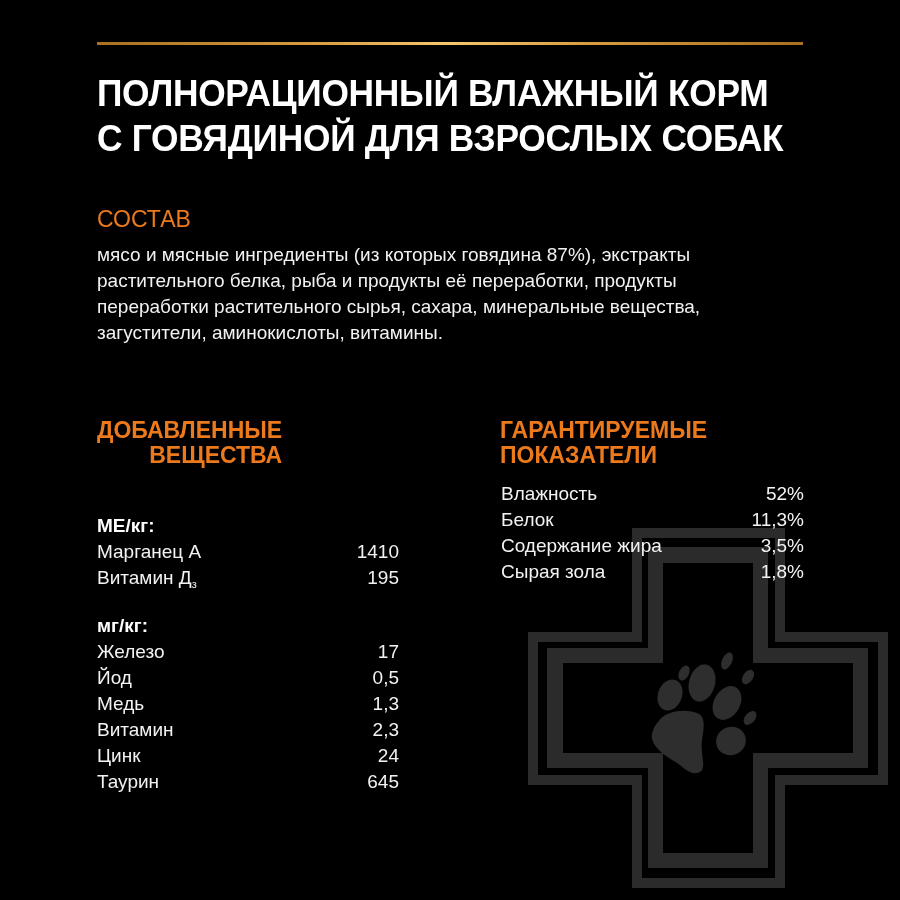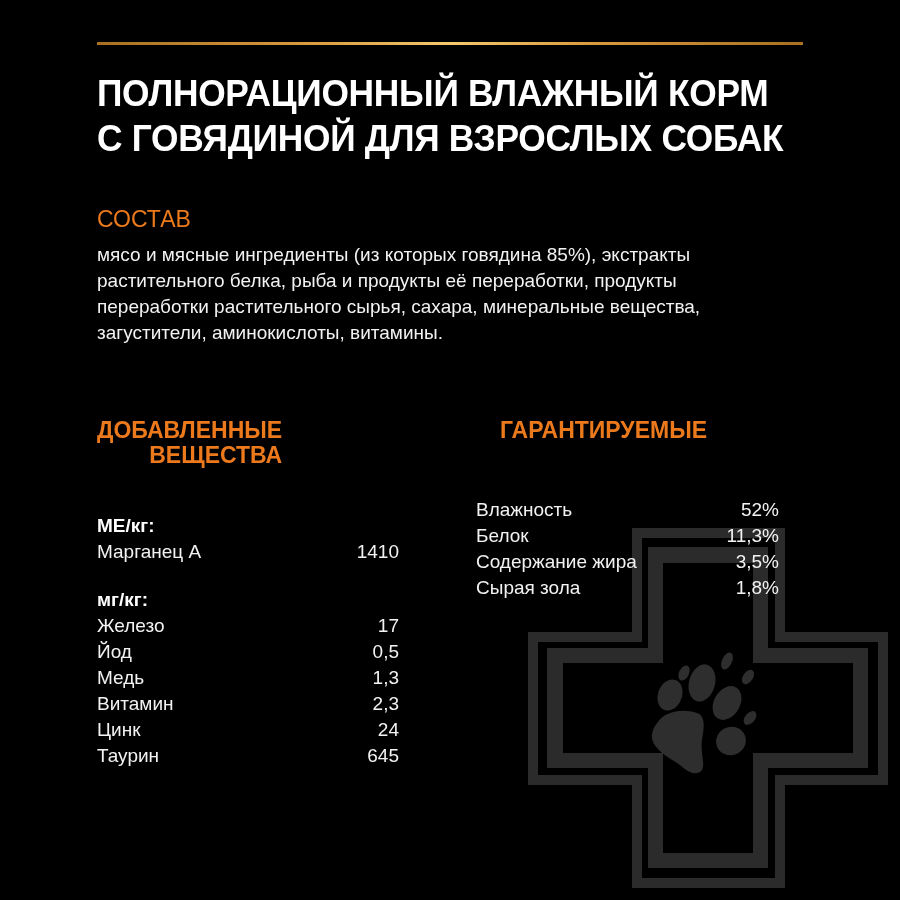--- a/index.html
+++ b/index.html
@@ -27,53 +27,54 @@
   }
   .sostav-text span { display: block; white-space: nowrap; }
 
   .h-col { position: absolute; font-weight: bold; }
   .h-left { left: 97px; top: 418px; text-align: right; }
   .h-right { left: 500px; top: 418px; }
   .h-col span { display: block; white-space: nowrap; }
 
   .tbl { position: absolute; font-size: 19px; line-height: 26px; color: #f2f2f2; }
   .tbl-left { left: 97px; top: 481px; width: 302px; margin-top: 32px; }
-  .tbl-right { left: 476px; top: 481px; width: 303px; z-index: 2; margin-top: 16px; }
+  .tbl-right { left: 501px; top: 481px; width: 303px; z-index: 2; }
   .row { display: flex; justify-content: space-between; height: 26px; }
   .row .unit { font-weight: bold; color: #fff; }
   .spacer { height: 22px; }
   sub.s { font-size: 11px; vertical-align: -4px; }
 
   .cross { position: absolute; left: 0; top: 0; width: 900px; height: 900px; z-index: 1; }
 </style>
 </head>
 <body>
 
 <div class="gold-line"></div>
 
 <div class="title">
   <span class="tl tl1">ПОЛНОРАЦИОННЫЙ ВЛАЖНЫЙ КОРМ</span>
   <span class="tl tl2">С ГОВЯДИНОЙ ДЛЯ ВЗРОСЛЫХ СОБАК</span>
 </div>
 
 <div class="h-orange h-sostav">СОСТАВ</div>
 <div class="sostav-text">
-  <span>мясо и мясные ингредиенты (из которых говядина 85%), экстракты</span>
+  <span>мясо и мясные ингредиенты (из которых говядина 87%), экстракты</span>
   <span>растительного белка, рыба и продукты её переработки, продукты</span>
   <span>переработки растительного сырья, сахара, минеральные вещества,</span>
   <span>загустители, аминокислоты, витамины.</span>
 </div>
 
 <div class="h-orange h-col h-left">
   <span>ДОБАВЛЕННЫЕ</span>
   <span>ВЕЩЕСТВА</span>
 </div>
 
 <div class="h-orange h-col h-right">
   <span>ГАРАНТИРУЕМЫЕ</span>
+  <span>ПОКАЗАТЕЛИ</span>
 </div>
 
 <svg class="cross" viewBox="0 0 900 900" xmlns="http://www.w3.org/2000/svg">
 
   <path fill="#2b2b2b" d="M632 528 H785 V632 H888 V785 H785 V888 H632 V785 H528 V632 H632 Z"></path>
   <path fill="#000" d="M642 538 H775 V642 H878 V775 H775 V878 H642 V775 H538 V642 H642 Z"></path>
 
   <path fill="#2b2b2b" d="M648 547 H768 V648 H868 V768 H768 V868 H648 V768 H547 V648 H648 Z"></path>
   <path fill="#000" d="M663 563 H753 V663 H853 V753 H753 V853 H663 V753 H563 V663 H663 Z"></path>
 
@@ -90,20 +91,24 @@
   </g>
 </svg>
 
 <div class="tbl tbl-left">
   <div class="row">
     <span class="unit">МЕ/кг:</span>
   </div>
   <div class="row">
     <span>Марганец А</span>
     <span>1410</span>
+  </div>
+  <div class="row">
+    <span><span>Витамин Д</span><sub class="s">з</sub></span>
+    <span>195</span>
   </div>
   <div class="spacer"></div>
   <div class="row">
     <span class="unit">мг/кг:</span>
   </div>
   <div class="row">
     <span>Железо</span>
     <span>17</span>
   </div>
   <div class="row">

